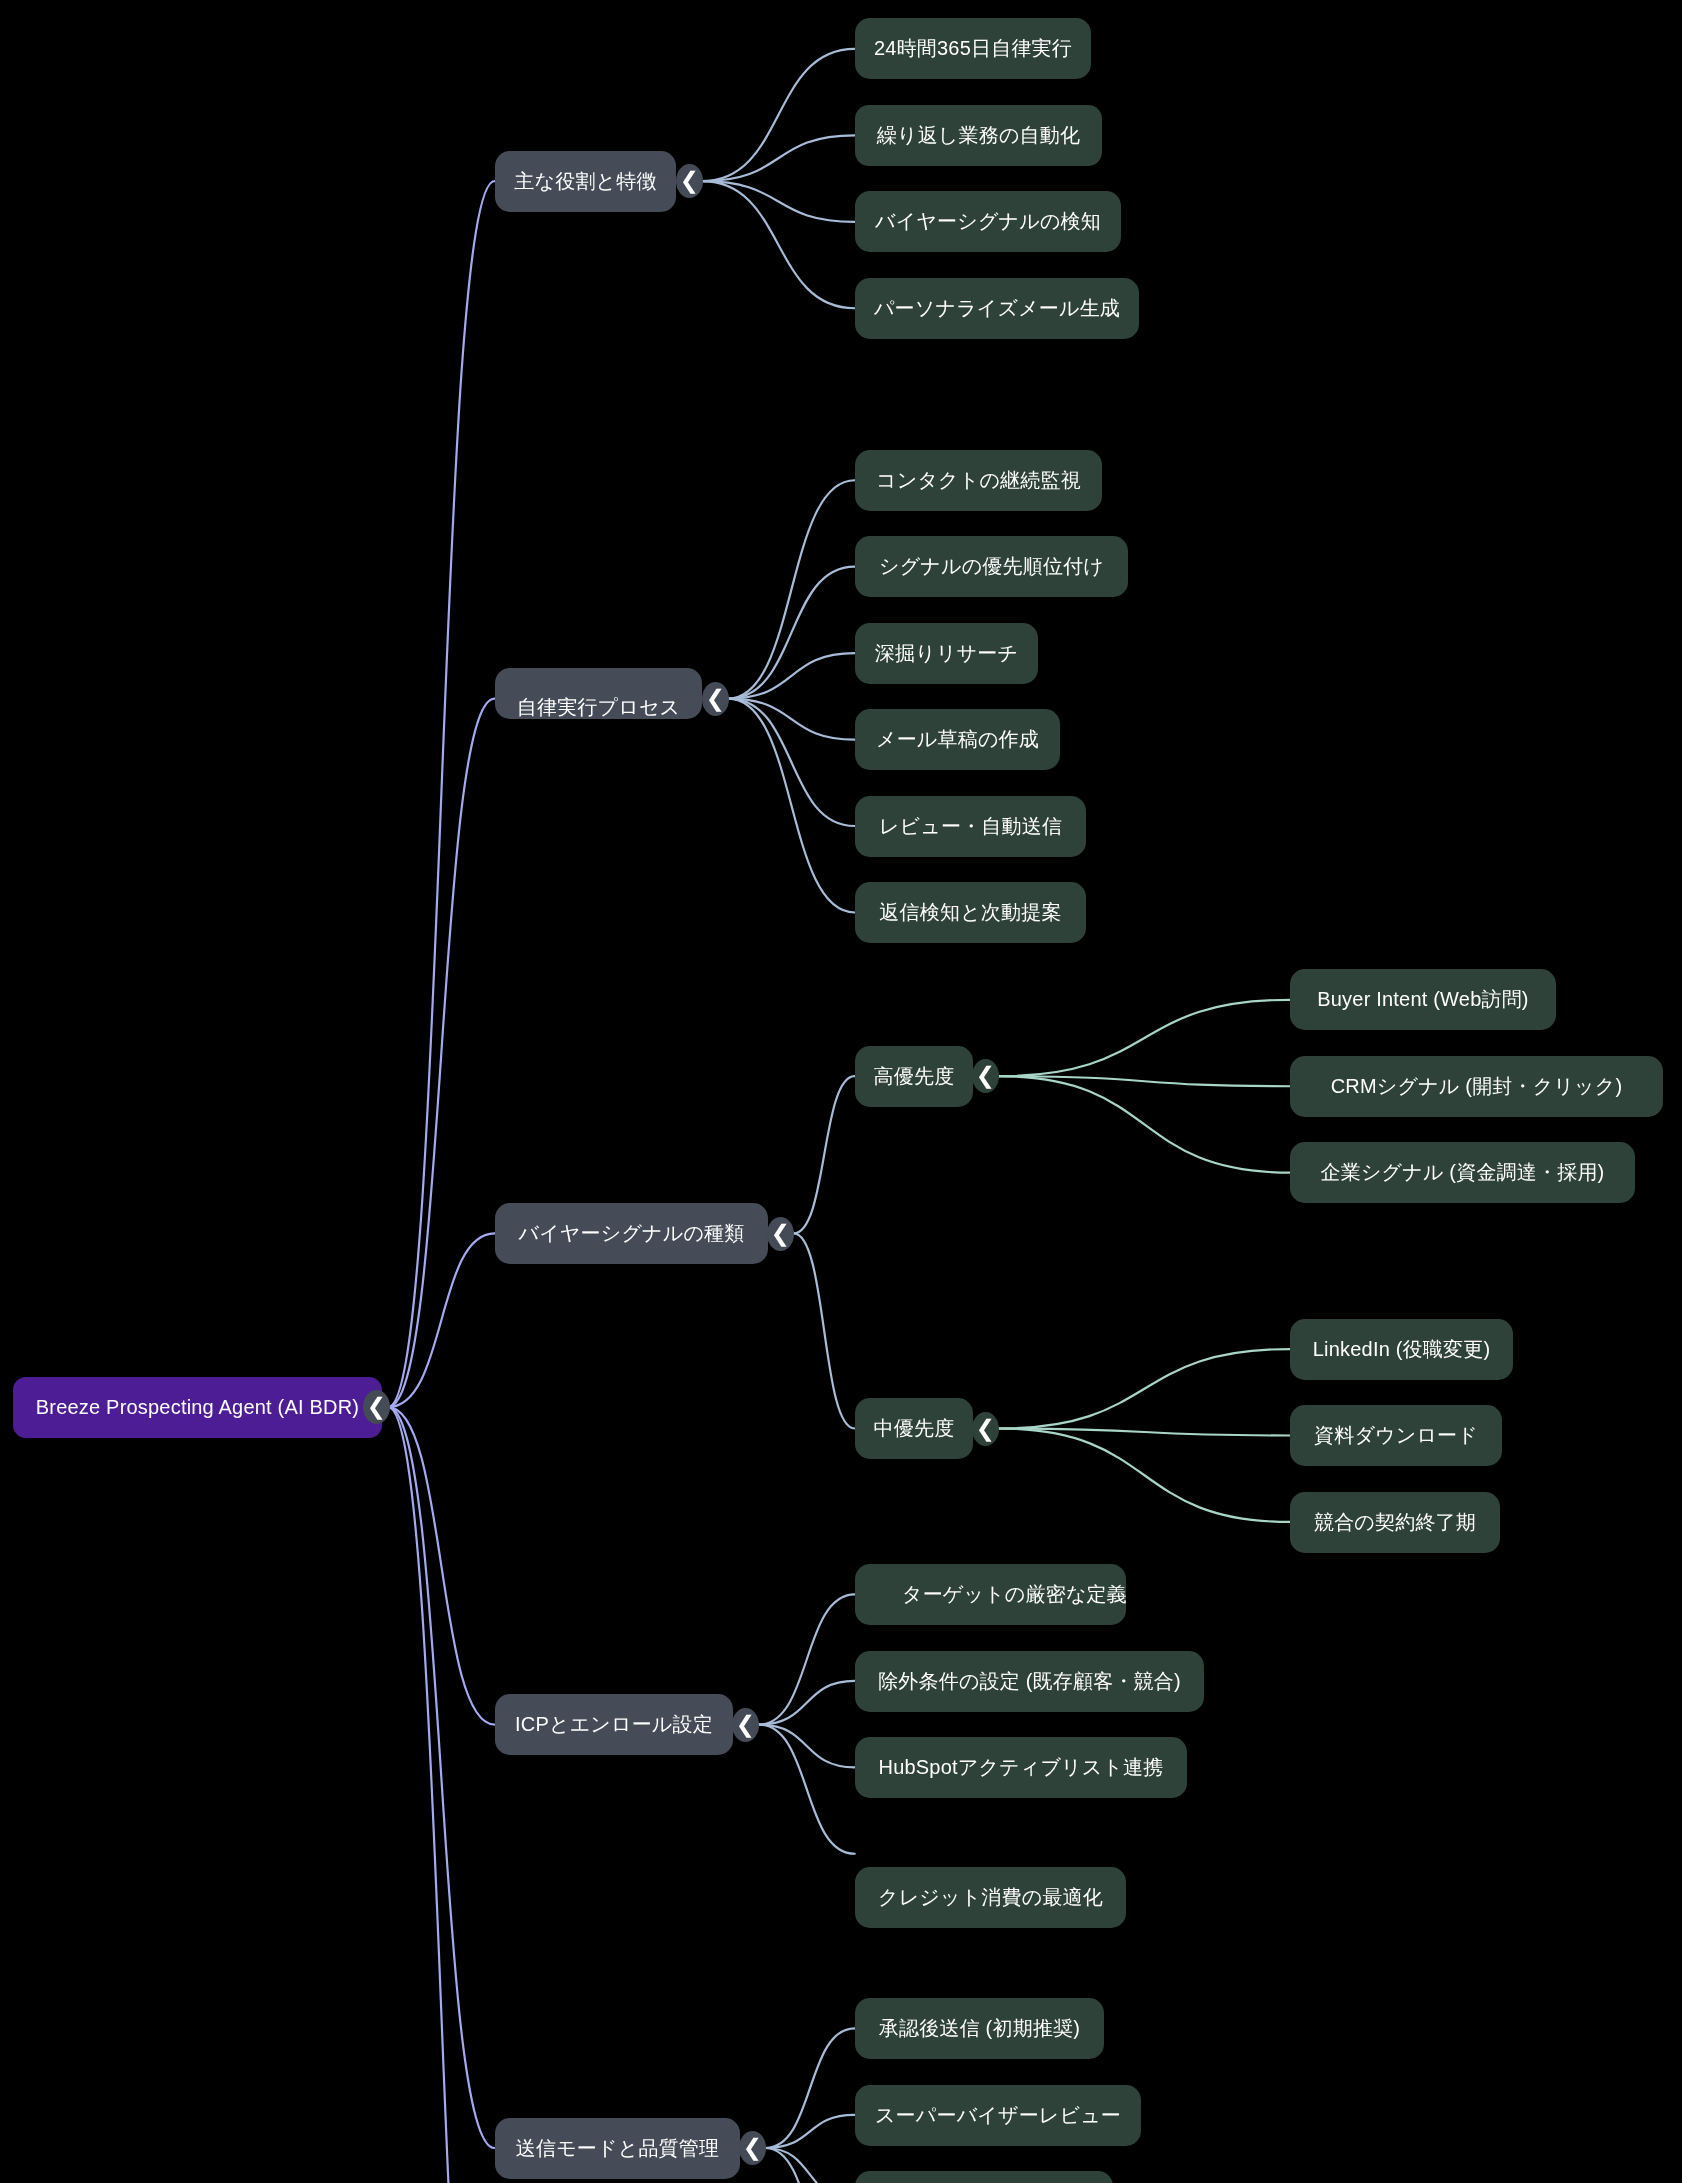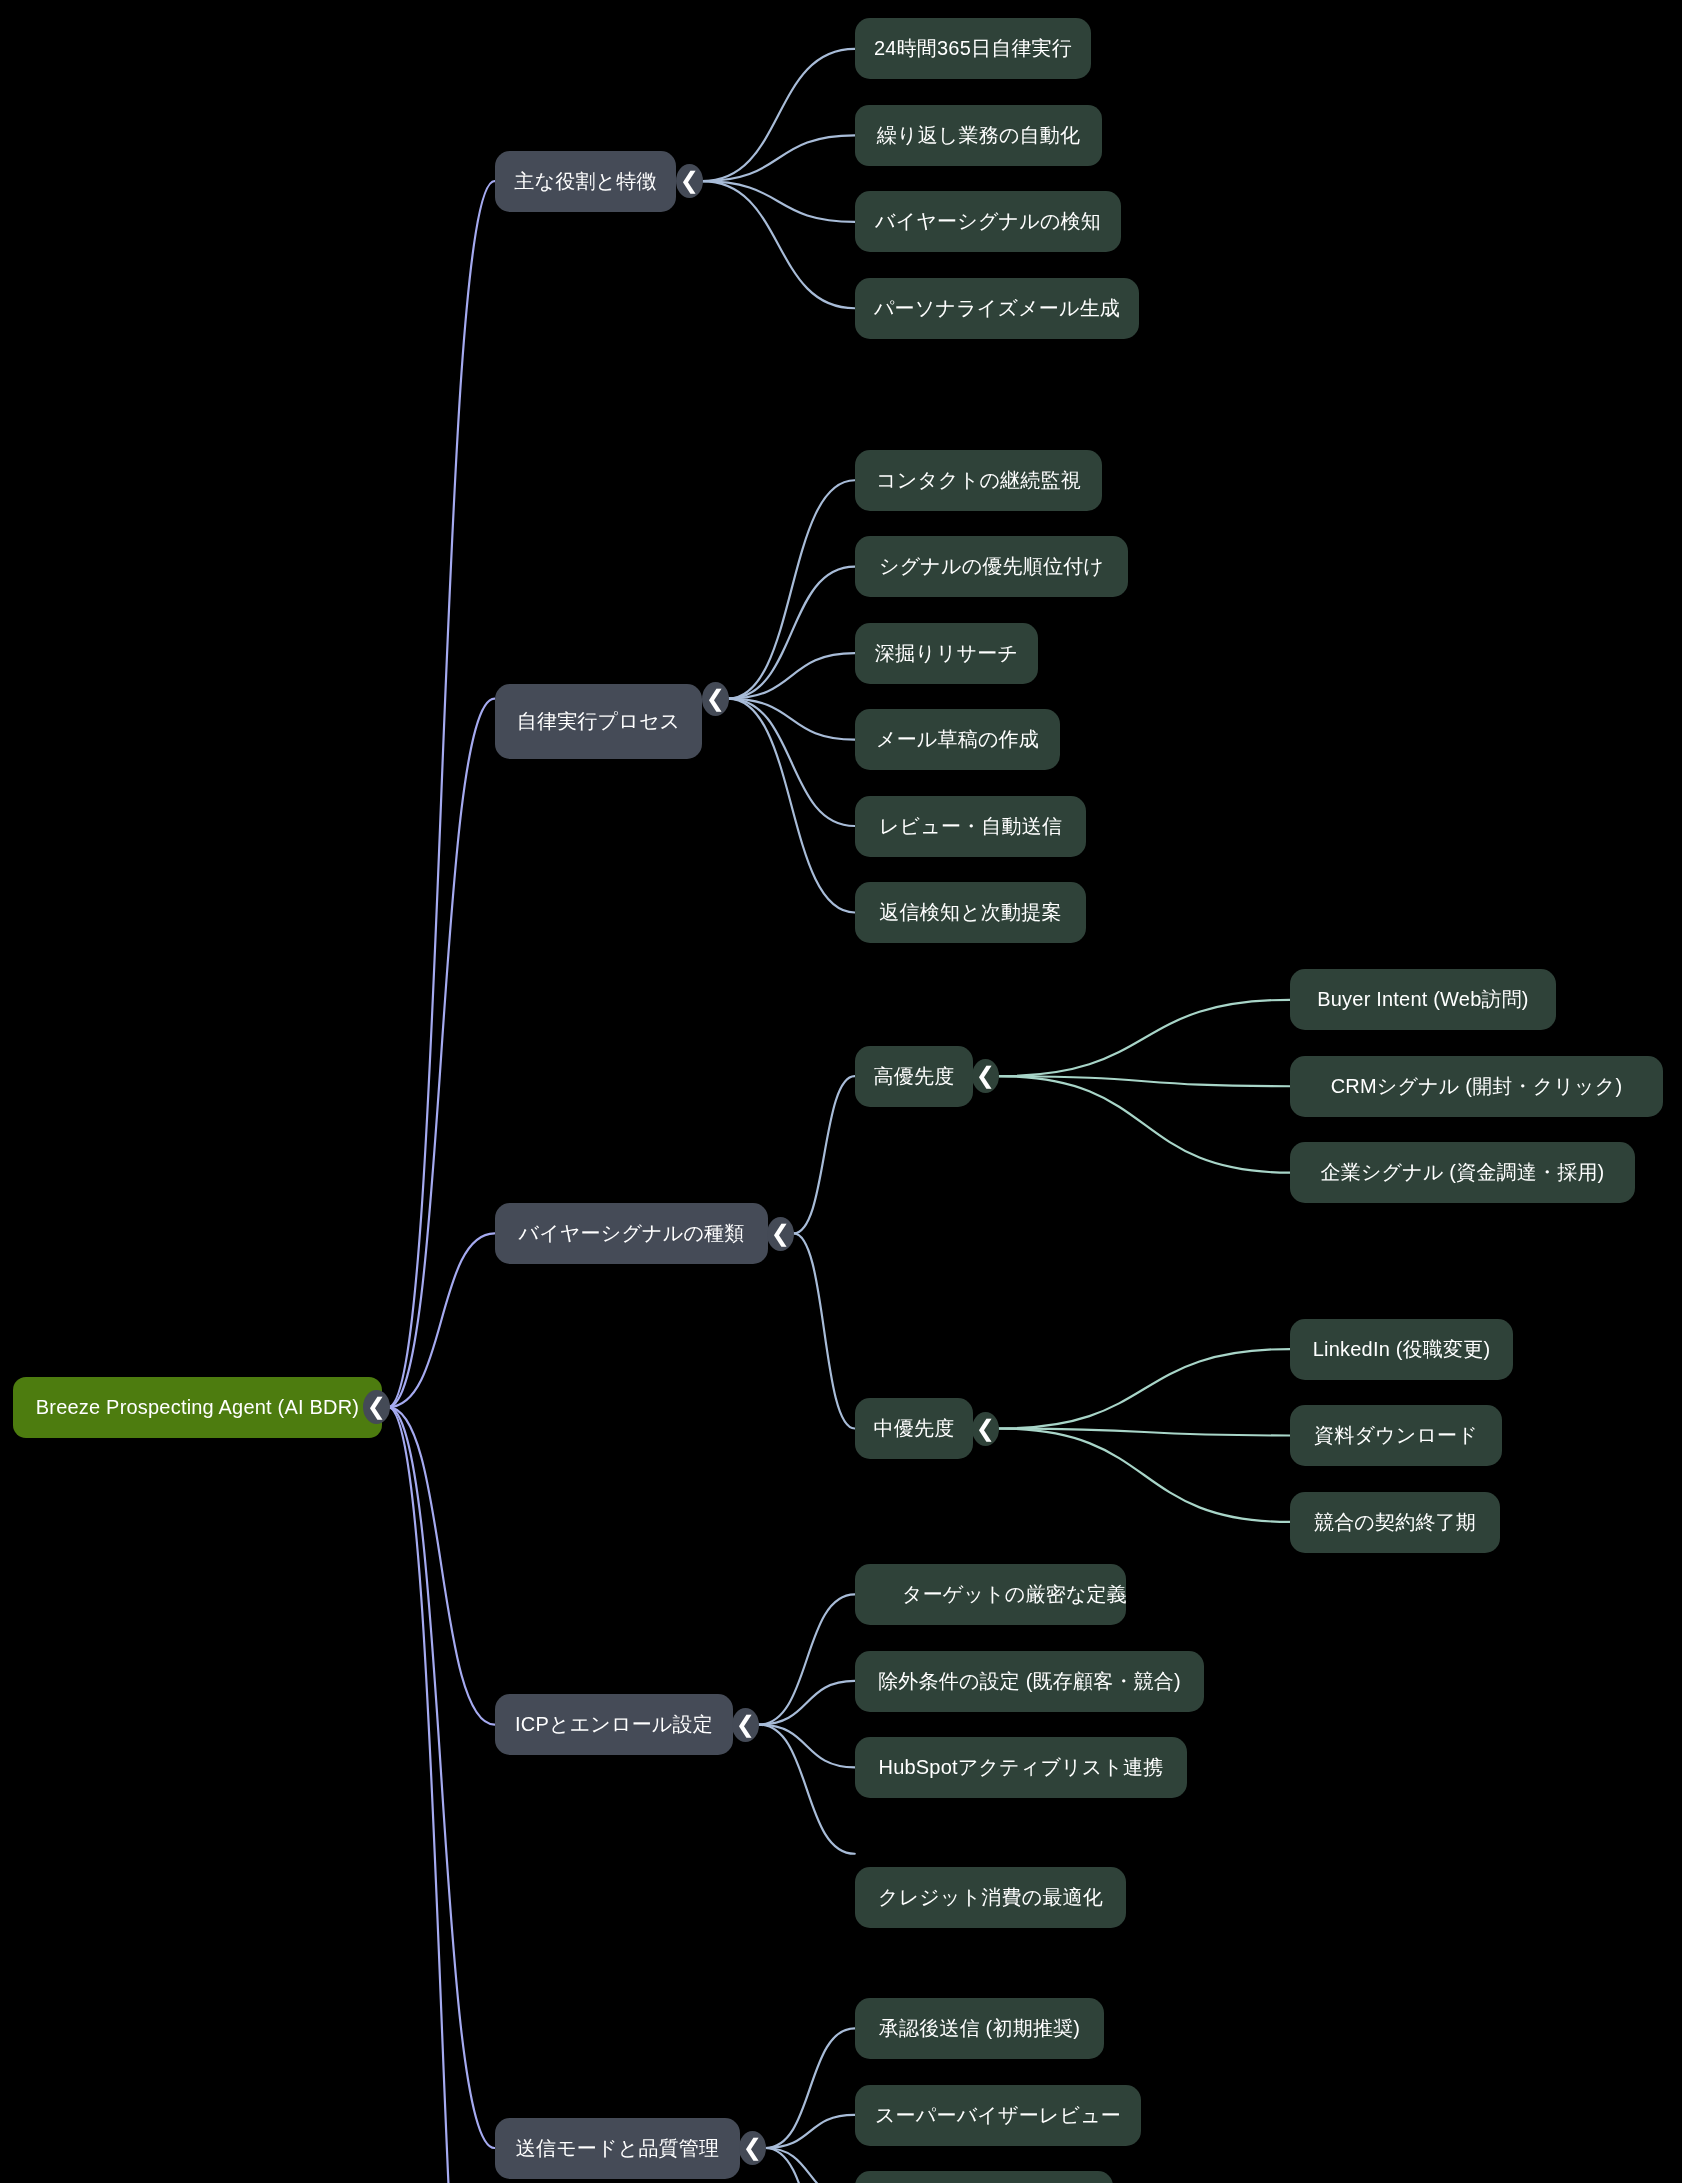--- a/index.html
+++ b/index.html
@@ -15,21 +15,21 @@
     display:flex;align-items:center;justify-content:center;
     box-sizing:border-box;
     border-radius:15px;
     color:#ffffff;
     text-align:center;
     line-height:1.15;
     white-space:nowrap;
     letter-spacing:0.2px;
   }
   .node.root{
-    background:#4d7c0f;
+    background:#4c1d95;
     font-size:20px;
     border-radius:13px;
   }
   .node.lvl1{
     background:#454b57;
     font-size:20px;
   }
   .node.lvl2{
     background:#2f4239;
     font-size:20px;
@@ -116,21 +116,21 @@
       </div>
       <div class="node lvl3" style="left: 855px; top: 105px; width: 247px; height: 61px; border-radius: 14px;">
         <span>繰り返し業務の自動化</span>
       </div>
       <div class="node lvl3" style="left: 855px; top: 191px; width: 266px; height: 61px;">
         <span>バイヤーシグナルの検知</span>
       </div>
       <div class="node lvl3" style="left: 855px; top: 278px; width: 284px; height: 61px;">
         <span>パーソナライズメール生成</span>
       </div>
-      <div class="node lvl1" style="left: 495px; top: 684px; width: 207px; height: 75px;">
+      <div class="node lvl1" style="left: 495px; top: 668px; width: 207px; height: 51px; align-items: flex-end;">
         <span>自律実行プロセス</span>
       </div>
       <div class="toggle slate" style="left: 702px; top: 682px;">
         <span>❮</span>
       </div>
       <div class="node lvl3" style="left: 855px; top: 450px; width: 247px; height: 61px;">
         <span>コンタクトの継続監視</span>
       </div>
       <div class="node lvl3" style="left: 855px; top: 536px; width: 273px; height: 61px;">
         <span>シグナルの優先順位付け</span>

